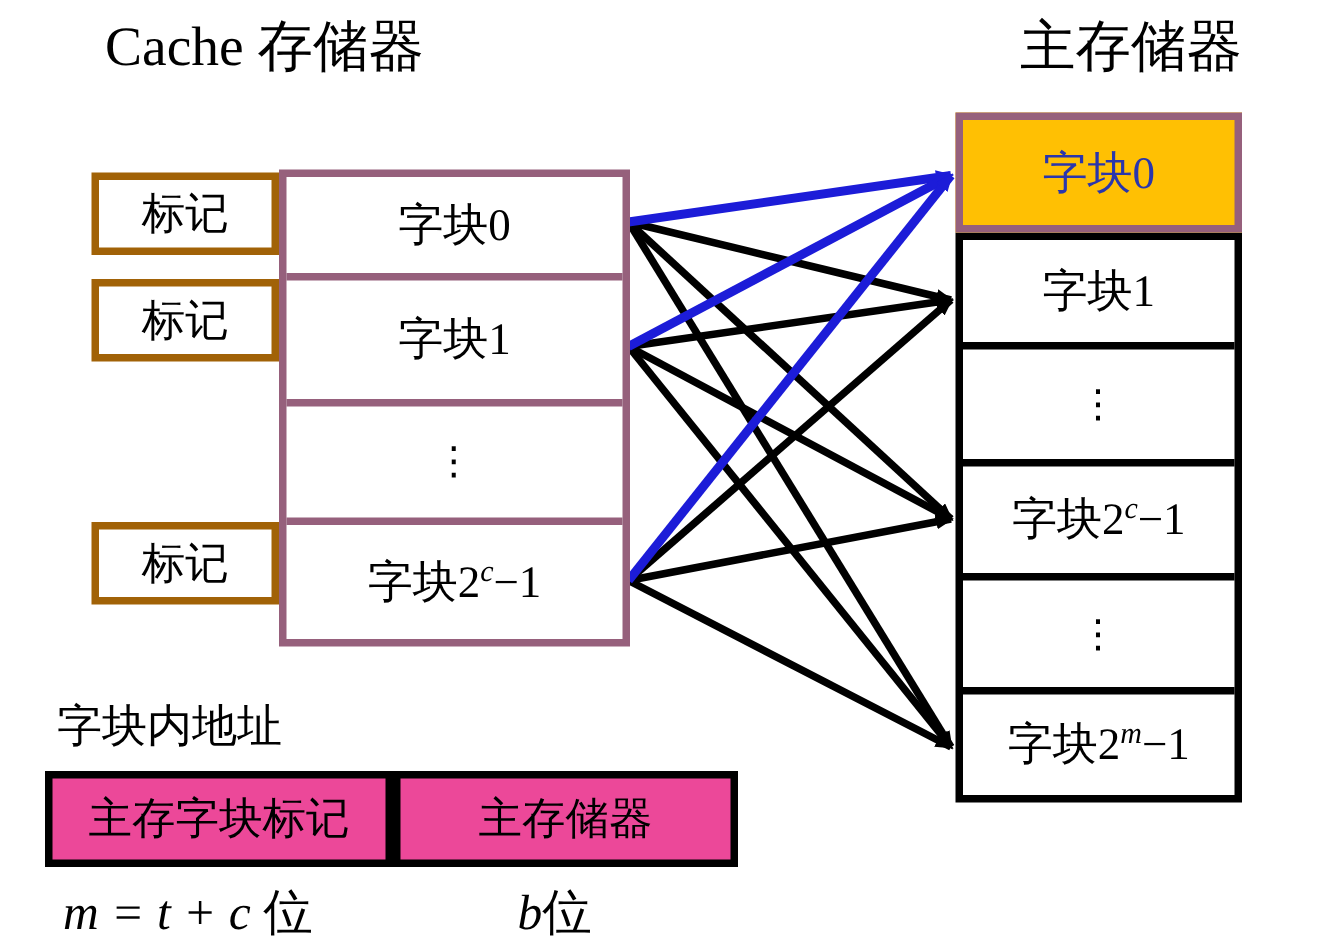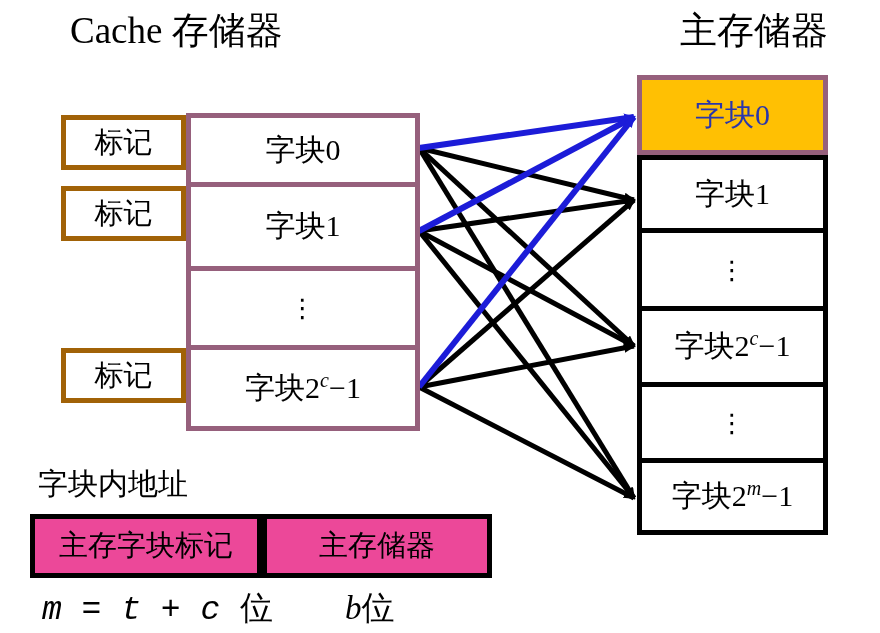--- a/index.html
+++ b/index.html
@@ -117,20 +117,20 @@
 
   <div class="abs" id="addr-box">
     <div class="acell" id="acell-tag">
       <span>主存字块标记</span>
     </div>
     <div class="acell" id="acell-off">
       <span>主存储器</span>
     </div>
   </div>
 
-  <div class="abs bits" style="left:42px;top:586px;font-family:Liberation Mono, monospace;">
+  <div class="abs bits" style="left:42px;top:586px;">
     <span class="expr">m = t + c</span><span> 位</span>
   </div>
   <div class="abs bits" style="left:345px;top:586px;text-align:right;">
     <span class="expr">b</span><span>位</span>
   </div>
 
 </div>
 
 </body></html>

